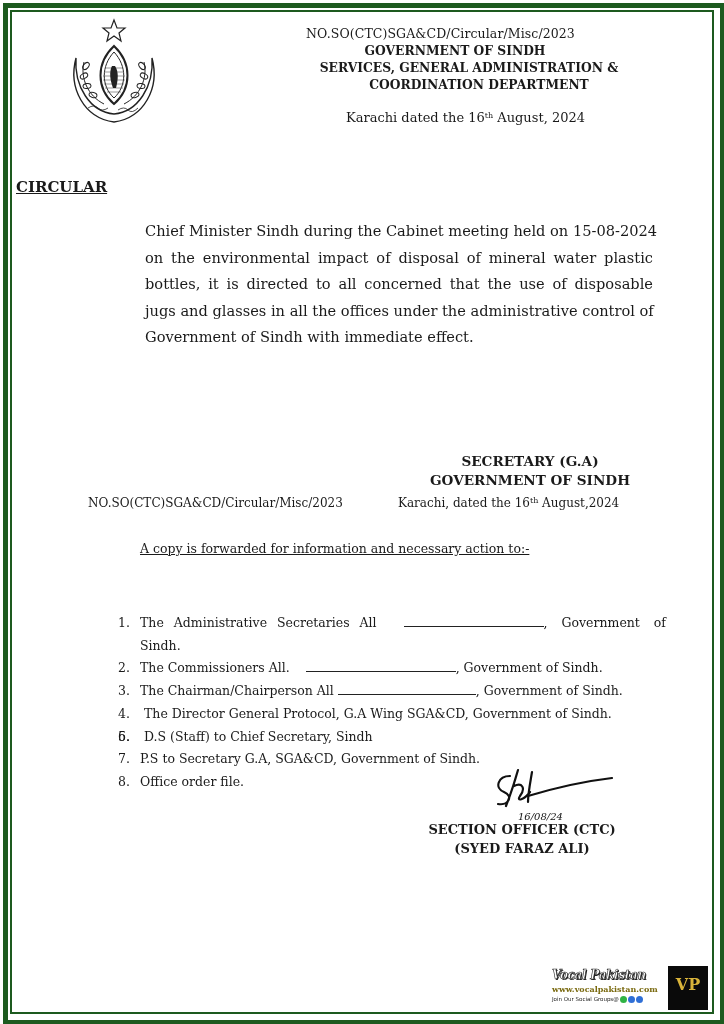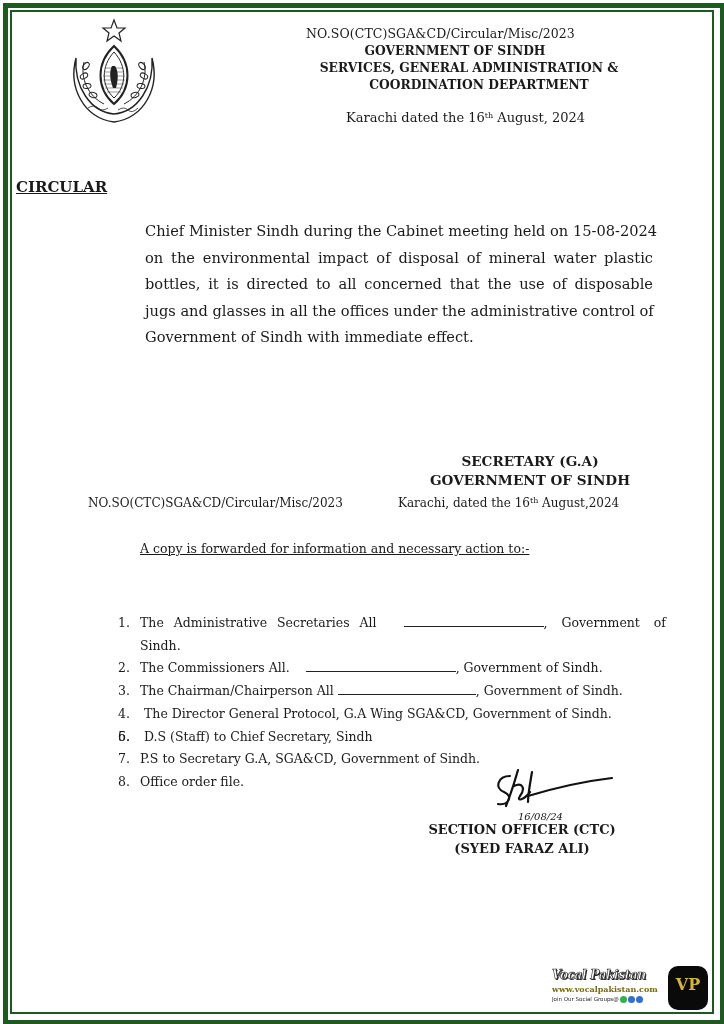--- a/index.html
+++ b/index.html
@@ -42,21 +42,21 @@
             font-size: 13px; line-height: 19px; }
   .wm { position: absolute; left: 546px; top: 965px; width: 162px; height: 46px; }
   .wm-title { position: absolute; left: 6px; top: 3px; font-family: "DejaVu Serif", serif; font-style: italic;
               font-weight: bold; font-size: 12px; color: #fff; -webkit-text-stroke: 0.6px #222;
               text-shadow: 1px 1px 0 #222; letter-spacing: -0.3px; }
   .wm-url { position: absolute; left: 6px; top: 19px; font-family: "DejaVu Serif", serif; font-weight: bold;
             font-size: 8px; color: #7a6a10; }
   .wm-join { position: absolute; left: 6px; top: 31px; font-family: "DejaVu Sans", sans-serif; font-size: 5.5px;
              color: #222; white-space: nowrap; }
   .wm-soc { display: inline-block; width: 7px; height: 7px; border-radius: 50%; vertical-align: middle; margin-left: 1px; }
-  .wm-logo { position: absolute; left: 122px; top: 1px; width: 40px; height: 44px; background: #0a0a0a; border-radius: 10px; }
+  .wm-logo { position: absolute; left: 122px; top: 1px; width: 40px; height: 44px; background: #0a0a0a; }
   .wm-logo-text { position: absolute; left: 0; width: 40px; top: 9px; text-align: center; font-weight: bold;
                   font-size: 16px; color: #d9b43a; font-family: "DejaVu Serif", serif; }
 </style>
 </head>
 <body>
 
 <div class="frame-outer"></div>
 <div class="frame-inner"></div>
 
 <svg class="emblem" viewBox="0 0 96 108">

